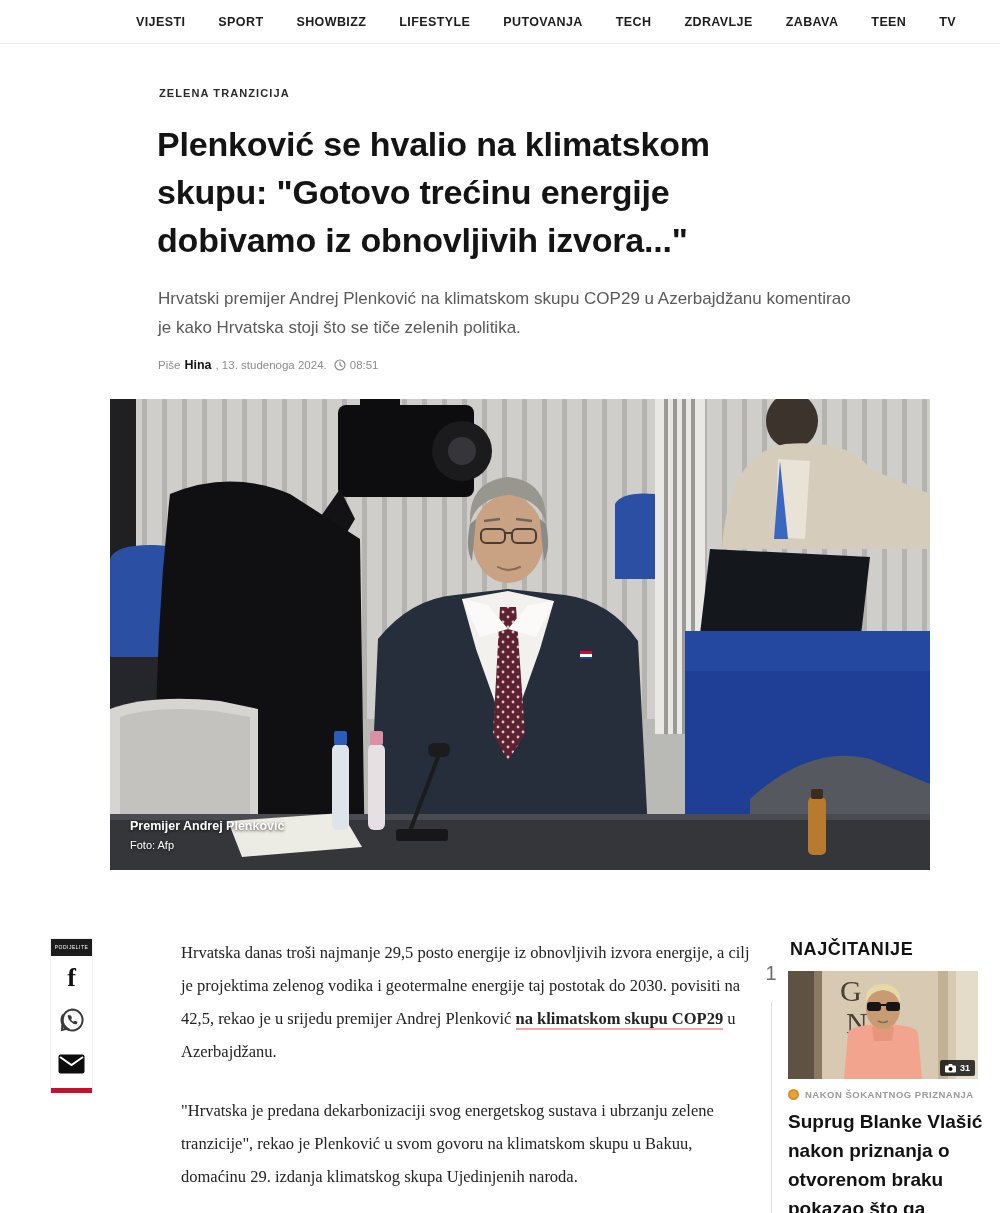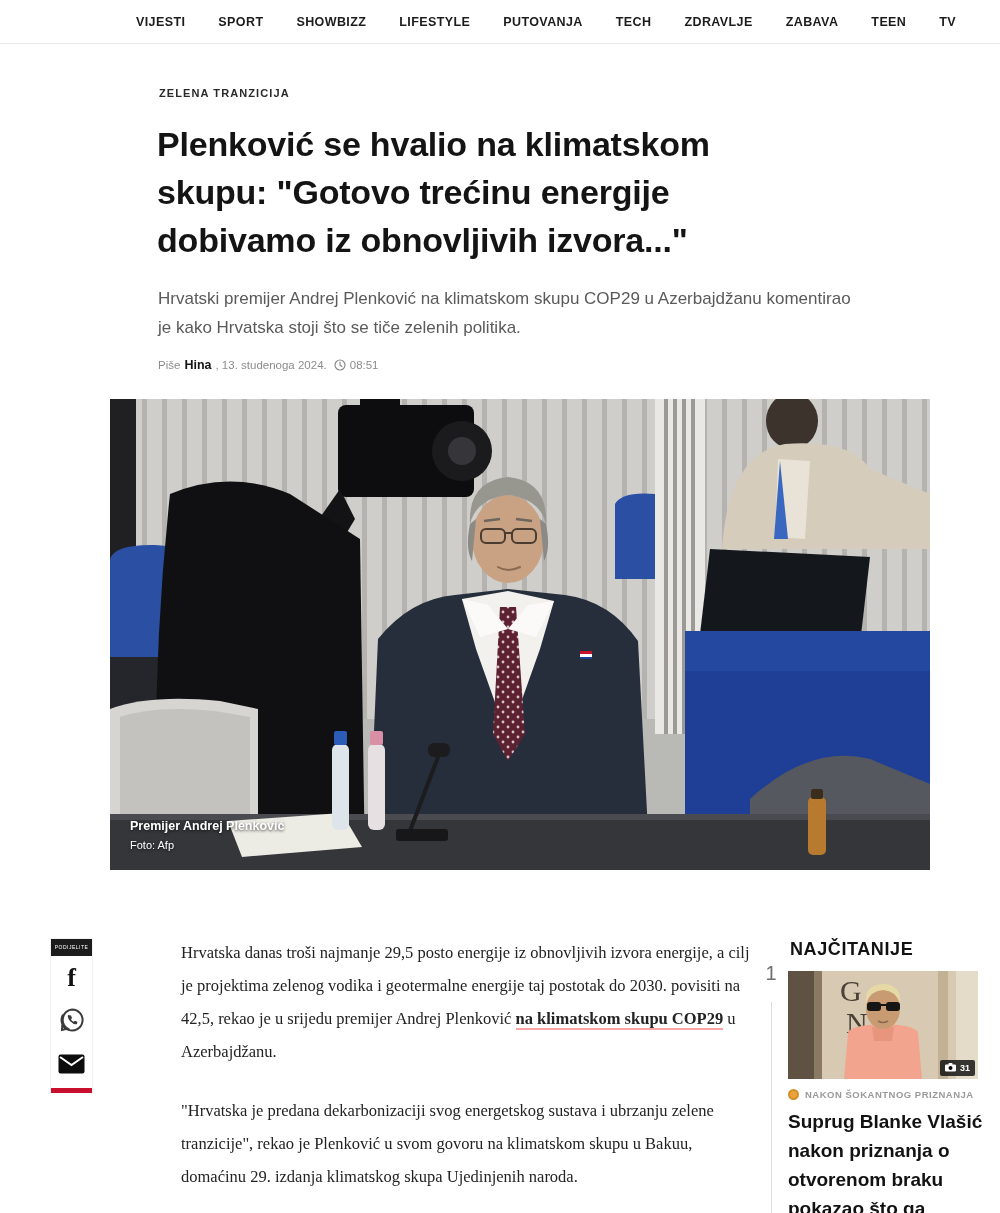--- a/index.html
+++ b/index.html
@@ -62,21 +62,21 @@
   .sb-rank { position:absolute; left:761px; top:962px; width:20px; text-align:center;
              font-size:20px; color:#6f6f6f; }
   .sb-line { position:absolute; left:771px; top:1002px; width:1px; height:211px;
              background:#dedede; }
   .sb-item { position:absolute; left:788px; top:971px; width:190px; cursor:pointer; }
   .sb-thumb { position:relative; width:190px; height:108px; overflow:hidden;
               background:#d8cab2; }
   .sb-thumb svg { display:block; width:100%; height:100%; }
   .sb-badge { position:absolute; right:3px; bottom:3px; background:rgba(10,10,10,.8);
               color:#fff; font-size:9px; font-weight:bold; display:flex; gap:4px;
-              align-items:flex-start; padding:3px 5px; border-radius:2px; }
+              align-items:flex-end; padding:3px 5px; border-radius:2px; }
   .sb-tag { position:absolute; left:788px; top:1089px; display:flex; align-items:center;
             gap:6px; }
   .sb-tag .dot { width:11px; height:11px; border-radius:50%; background:#e8a33d;
                  border:2px solid #d28f25; }
   .sb-tag span { font-size:9.5px; font-weight:bold; color:#9a9a9a; letter-spacing:.5px; }
   .sb-title { position:absolute; left:788px; top:1107px; width:208px; font-size:19px;
               line-height:29px; font-weight:bold; color:#121212; }
 </style>
 </head>
 <body>

